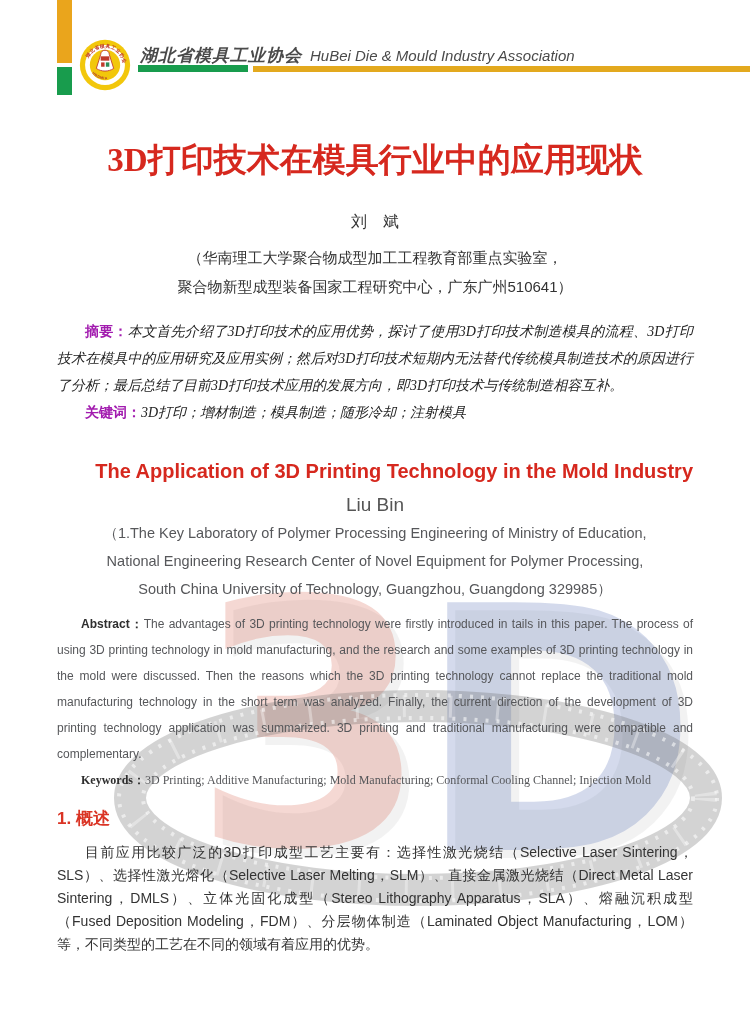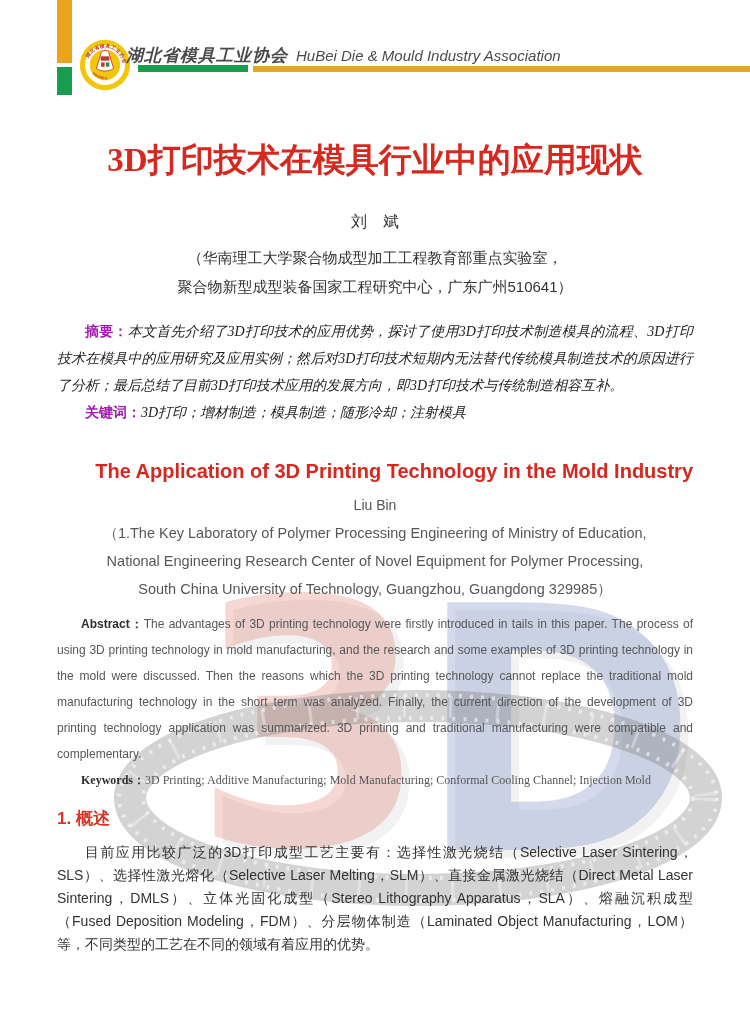--- a/index.html
+++ b/index.html
@@ -7,21 +7,21 @@
   .page {
     position:relative; width:750px; height:1025px; background:#ffffff;
     overflow:hidden; font-family:"Liberation Sans","DejaVu Sans",sans-serif;
     margin:0 auto;
   }
   
   .vbar { position:absolute; width:15px; }
   .vbar-orange { left:57px; top:0; height:63px; background:#EAA51C; }
   .vbar-green  { left:57px; top:67px; height:28px; background:#189C4D; }
   .logo { position:absolute; left:79px; top:39px; width:52px; height:52px; }
-  .org-row { position:absolute; left:126px; top:44px; white-space:nowrap; color:#4A4A4A; }
+  .org-row { position:absolute; left:140px; top:44px; white-space:nowrap; color:#4A4A4A; }
   .org-cn { font-size:17px; font-weight:bold; font-style:italic; letter-spacing:1px; }
   .org-en { font-size:15px; font-style:italic; margin-left:8px; }
   .ul-green { position:absolute; left:138px; top:65px; width:110px; height:7px; background:#189C4D; }
   .ul-gold  { position:absolute; left:253px; top:66px; width:497px; height:6px; background:#E3A91E; }
   
   .watermark { position:absolute; left:112px; top:540px; width:612px; height:372px;
                z-index:0; pointer-events:none; }
   .wm-letter { font-family:"DejaVu Sans","Liberation Sans",sans-serif; font-weight:bold; }
   
   .content { position:absolute; top:0; left:57px; width:636px; z-index:1; }
@@ -31,21 +31,21 @@
   .author-cn { margin-top:30px; text-align:center; font-size:16px; line-height:22px; color:#333; }
   .affil-cn { text-align:center; font-size:15px; line-height:29px; color:#333; }
   .affil-cn.first { margin-top:10px; }
   .abstract-cn { margin-top:17px; text-indent:2em; text-align:justify;
                  font-size:14px; line-height:27px; color:#222; }
   .kai { font-family:"Liberation Serif","DejaVu Serif",serif; font-style:italic; }
   .lbl-cn { font-weight:bold; font-style:normal; font-family:"Liberation Sans","DejaVu Sans",sans-serif; color:#a21caf; }
   .keywords-cn { margin-top:0; }
   .title-en { margin-top:32px; text-align:right; color:#D6281E;
               font-size:20px; line-height:26px; font-weight:bold; }
-  .author-en { margin-top:11px; text-align:center; font-size:14px; line-height:20px; color:#555; }
+  .author-en { margin-top:11px; text-align:center; font-size:19px; line-height:20px; color:#555; }
   .affil-en { text-align:center; font-size:14.5px; line-height:28px; color:#56575A; }
   .affil-en.first { margin-top:4px; }
   .abstract-en { margin-top:8px; text-indent:2em; text-align:justify;
                  font-size:12px; line-height:26px; color:#56575A; }
   .lbl-en { font-weight:bold; color:#2e2e2e; }
   .keywords-en { margin-top:0;font-family:Liberation Serif, serif; }
   .sec-heading { margin-top:14px; font-size:17px; font-weight:bold; color:#DA3425; line-height:24px; }
   .body-cn { margin-top:10px; text-indent:2em; text-align:justify;
              font-size:14px; line-height:23px; color:#333; }
   .body-cn + .body-cn { margin-top:0; }

